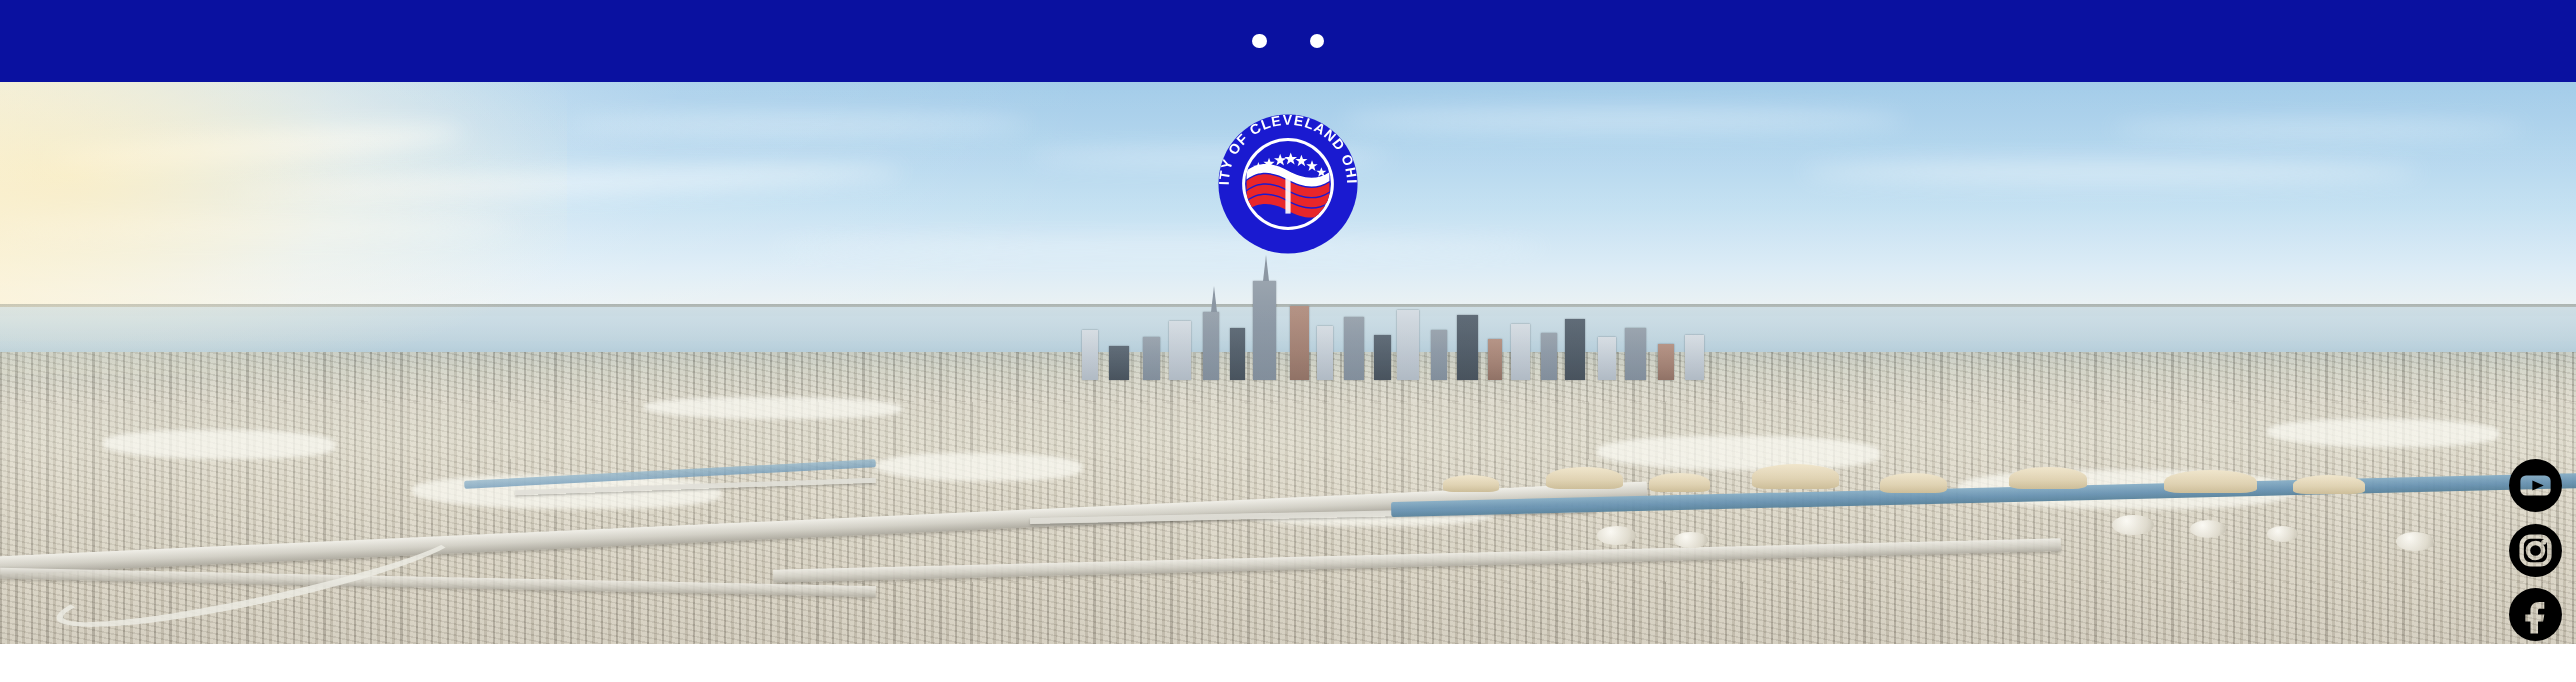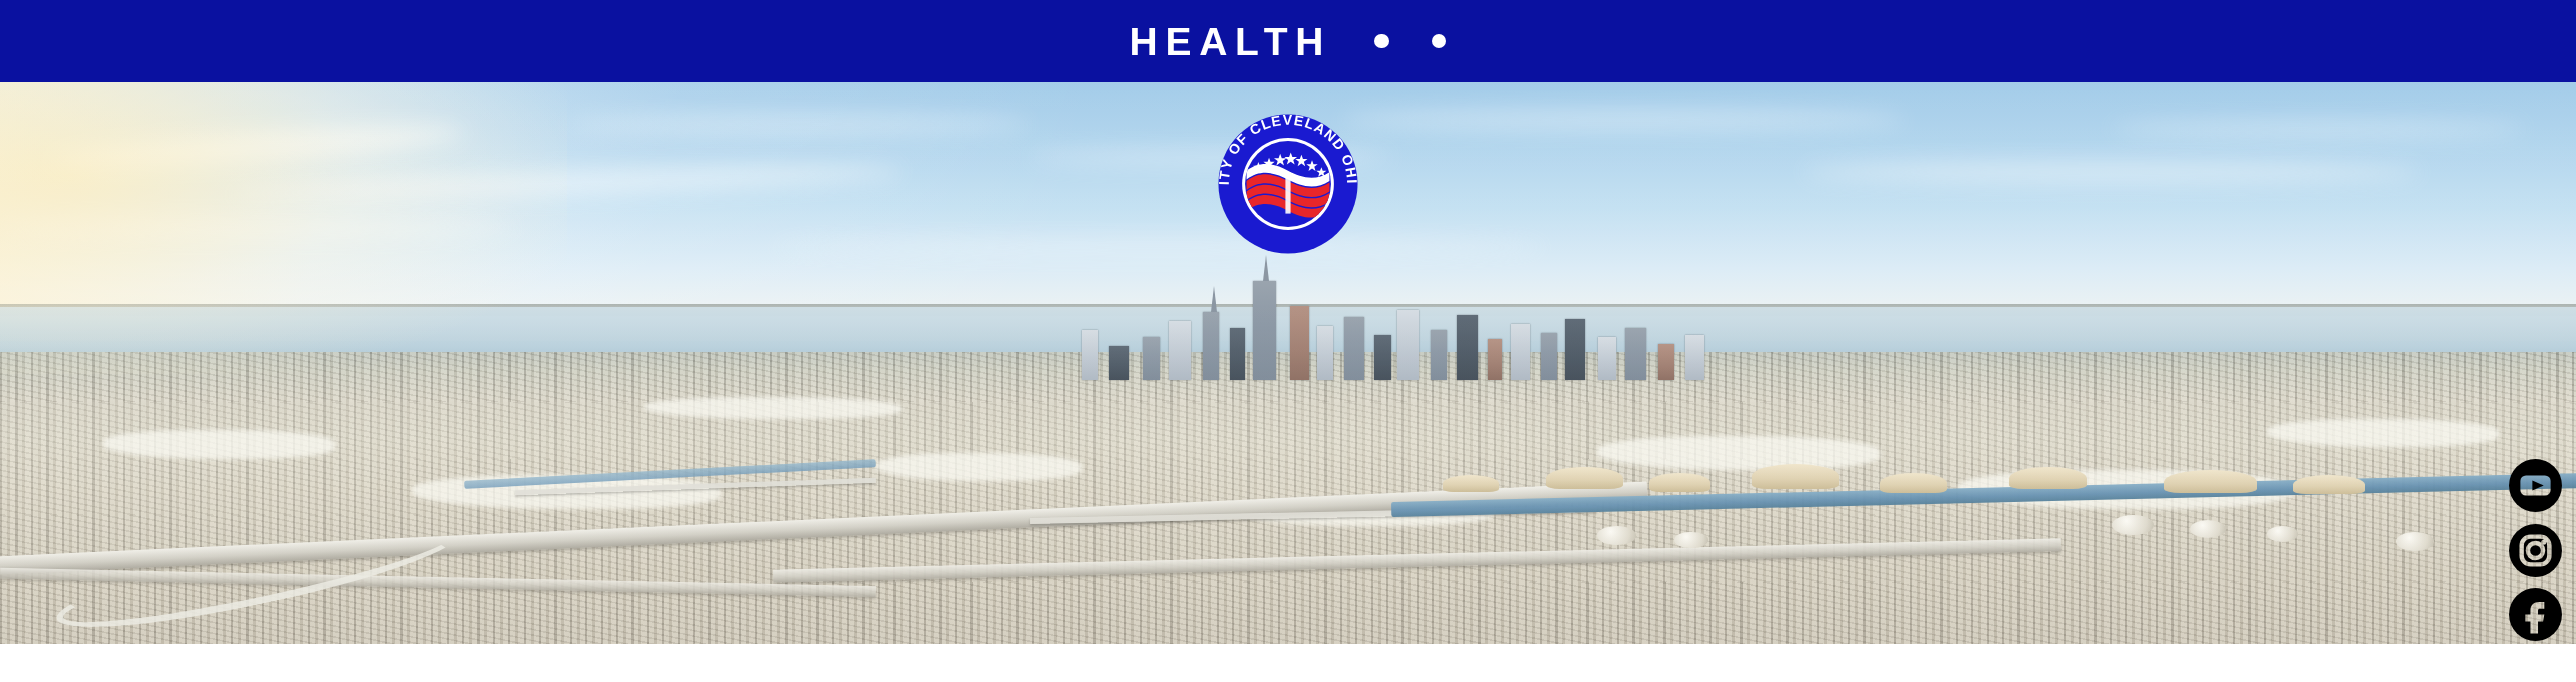--- a/index.html
+++ b/index.html
@@ -396,21 +396,20 @@
     white-space:nowrap;
   }
 </style>
 </head>
 <body>
 
 <div class="page">
 
   <div class="top-banner">
     <div class="banner-inner">
-      <span class="banner-word">HEALTH</span>
       <span class="banner-dot"></span>
       <span class="banner-dot"></span>
     </div>
   </div>
 
   <div class="hero">
     <div class="hero-photo">
 
       <div class="sky"></div>
       <div class="cloud c1"></div>

